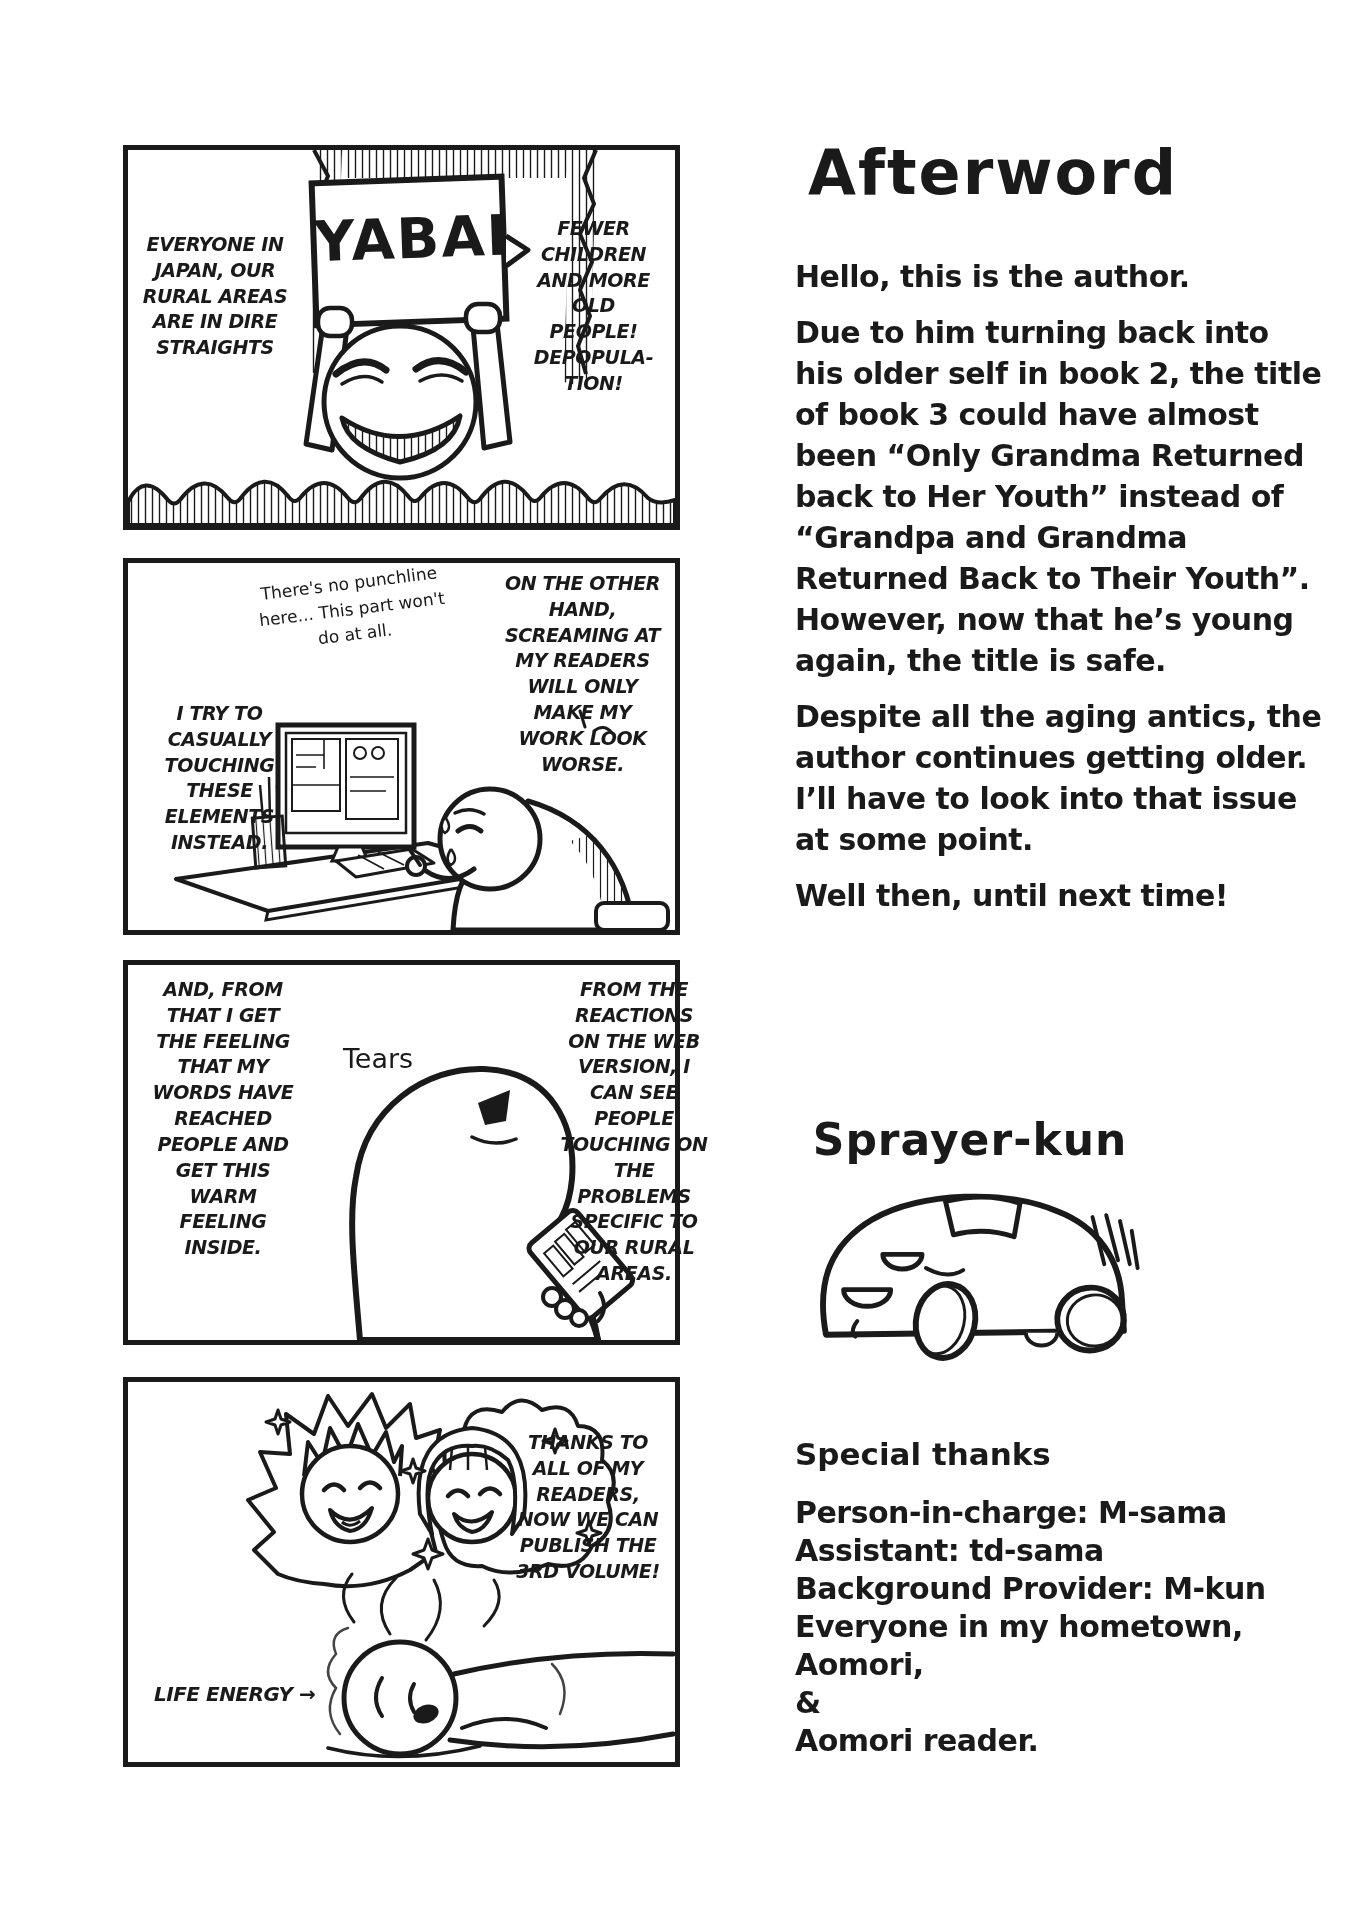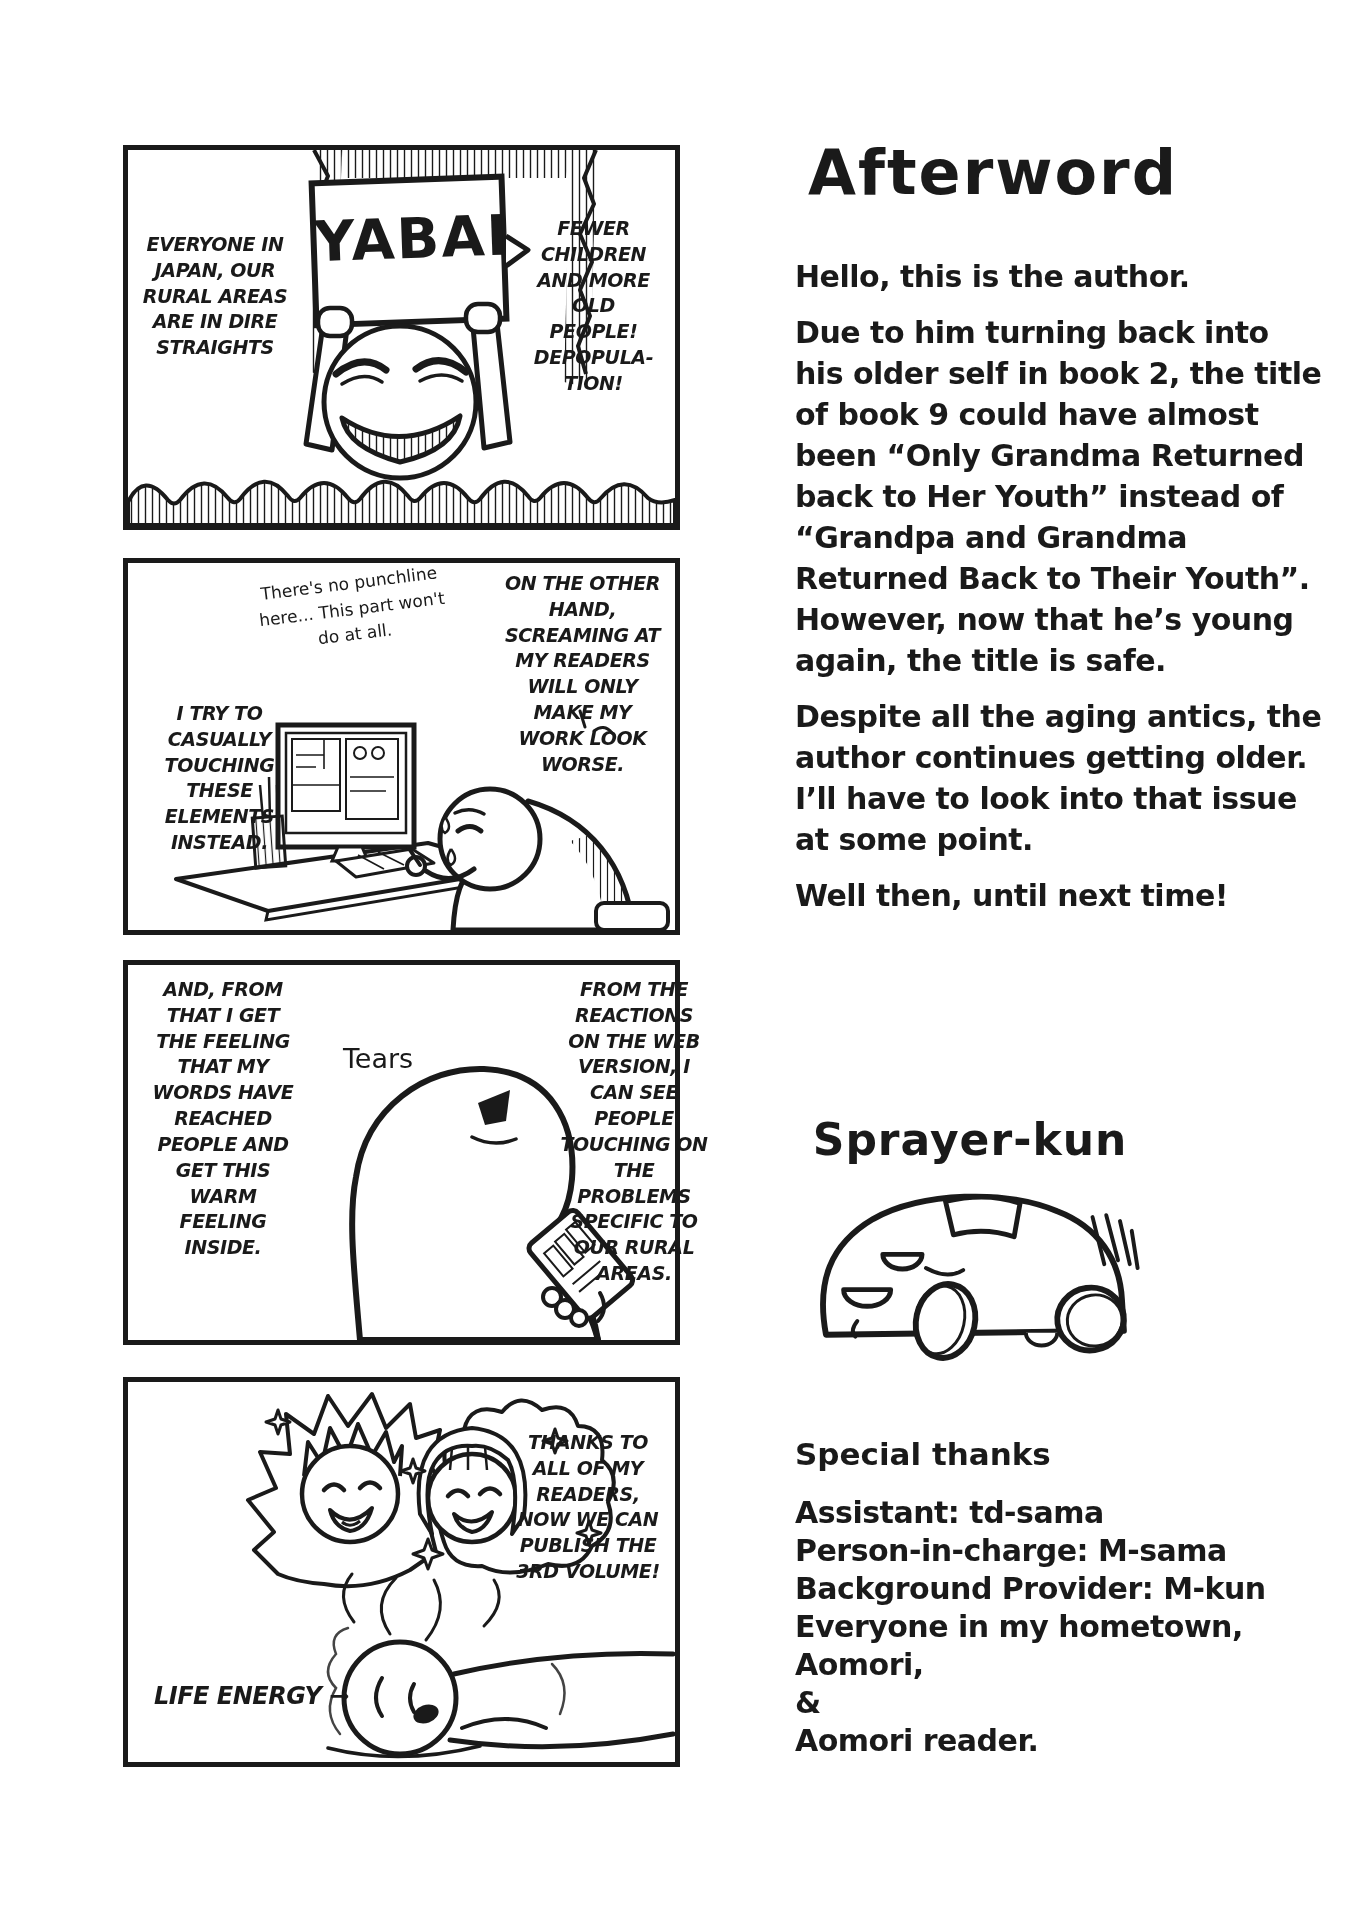--- a/index.html
+++ b/index.html
@@ -11,21 +11,21 @@
   .cap{position:absolute;font-style:italic;font-weight:bold;font-size:19px;
        line-height:1.36;text-align:center;letter-spacing:-0.4px;white-space:pre-line;}
   .hand-note{position:absolute;left:128px;top:8px;width:192px;font-size:17px;
        line-height:1.5;text-align:center;transform:rotate(-7deg);font-weight:normal;
        font-style:normal;}
   .sign-text{position:absolute;left:186px;top:56px;width:190px;text-align:center;
        font-weight:bold;font-size:56px;letter-spacing:2px;transform:rotate(-2deg);}
   .tears-label{position:absolute;left:200px;top:78px;width:100px;text-align:center;
        font-weight:normal;font-size:27px;}
   .life-energy{position:absolute;left:26px;top:300px;font-weight:bold;
-       font-style:italic;font-size:24px;letter-spacing:-0.5px;}
+       font-style:italic;font-size:20px;letter-spacing:-0.5px;}
   .afterword-title{position:absolute;left:808px;top:136px;font-size:62px;
        font-weight:bold;letter-spacing:2px;}
   .afterword-body{position:absolute;left:795px;top:256px;width:527px;font-size:30px;
        font-weight:bold;line-height:41px;letter-spacing:-0.5px;}
   .afterword-body p{margin:0 0 15px 0;}
   .mascot-label{position:absolute;left:795px;top:1114px;width:350px;text-align:center;
        font-size:44px;font-weight:bold;letter-spacing:1px;}
   .car-art{position:absolute;left:798px;top:1174px;width:348px;height:196px;}
   .thanks-heading{position:absolute;left:795px;top:1436px;font-size:31px;font-weight:bold;}
   .credits{position:absolute;left:795px;top:1494px;width:545px;font-size:30px;
@@ -192,21 +192,21 @@
       <path d="M200,366 Q272,384 352,364" fill="none" stroke="#1a1a1a" stroke-width="3.5" stroke-linecap="round"></path>
     </svg>
     <div class="life-energy">LIFE ENERGY →</div>
     <div class="cap" style="left:385px;top:48px;width:150px;">THANKS TO ALL OF MY READERS, NOW WE CAN PUBLISH THE 3RD VOLUME!</div>
   </div>
 
   <div class="afterword-title">Afterword</div>
 
   <div class="afterword-body">
     <p>Hello, this is the author.</p>
-    <p>Due to him turning back into his older self in book 2, the title of book 9 could have almost been “Only Grandma Returned back to Her Youth” instead of “Grandpa and Grandma Returned Back to Their Youth”. However, now that he’s young again, the title is safe.</p>
+    <p>Due to him turning back into his older self in book 2, the title of book 3 could have almost been “Only Grandma Returned back to Her Youth” instead of “Grandpa and Grandma Returned Back to Their Youth”. However, now that he’s young again, the title is safe.</p>
     <p>Despite all the aging antics, the author continues getting older. I’ll have to look into that issue at some point.</p>
     <p>Well then, until next time!</p>
   </div>
 
   <div class="mascot-label">Sprayer-kun</div>
 
   <svg class="car-art" viewBox="0 0 350 200">
 
     <path d="M26,164 C16,110 30,72 74,46 C124,18 210,16 262,38 C304,54 326,88 328,128 L330,160 L26,164 Z" fill="#fff" stroke="#1a1a1a" stroke-width="6" stroke-linejoin="round"></path>
 
@@ -226,21 +226,21 @@
       <ellipse cx="296" cy="148" rx="34" ry="32" fill="#fff" stroke="#1a1a1a" stroke-width="6"></ellipse>
       <ellipse cx="300" cy="150" rx="28" ry="26" fill="none" stroke="#1a1a1a" stroke-width="3"></ellipse>
     </g>
     <path d="M230,162 A16,13 0 0 0 262,162" fill="#fff" stroke="#1a1a1a" stroke-width="4"></path>
     <path d="M58,150 q-8,10 -2,16" fill="none" stroke="#1a1a1a" stroke-width="4" stroke-linecap="round"></path>
   </svg>
 
   <div class="thanks-heading">Special thanks</div>
 
   <div class="credits">
+    <div>Person-in-charge: M-sama</div>
     <div>Assistant: td-sama</div>
-    <div>Person-in-charge: M-sama</div>
     <div>Background Provider: M-kun</div>
     <div>Everyone in my hometown, Aomori,</div>
     <div>&amp;</div>
     <div>Aomori reader.</div>
   </div>
 
 </div>
 
 </body></html>

